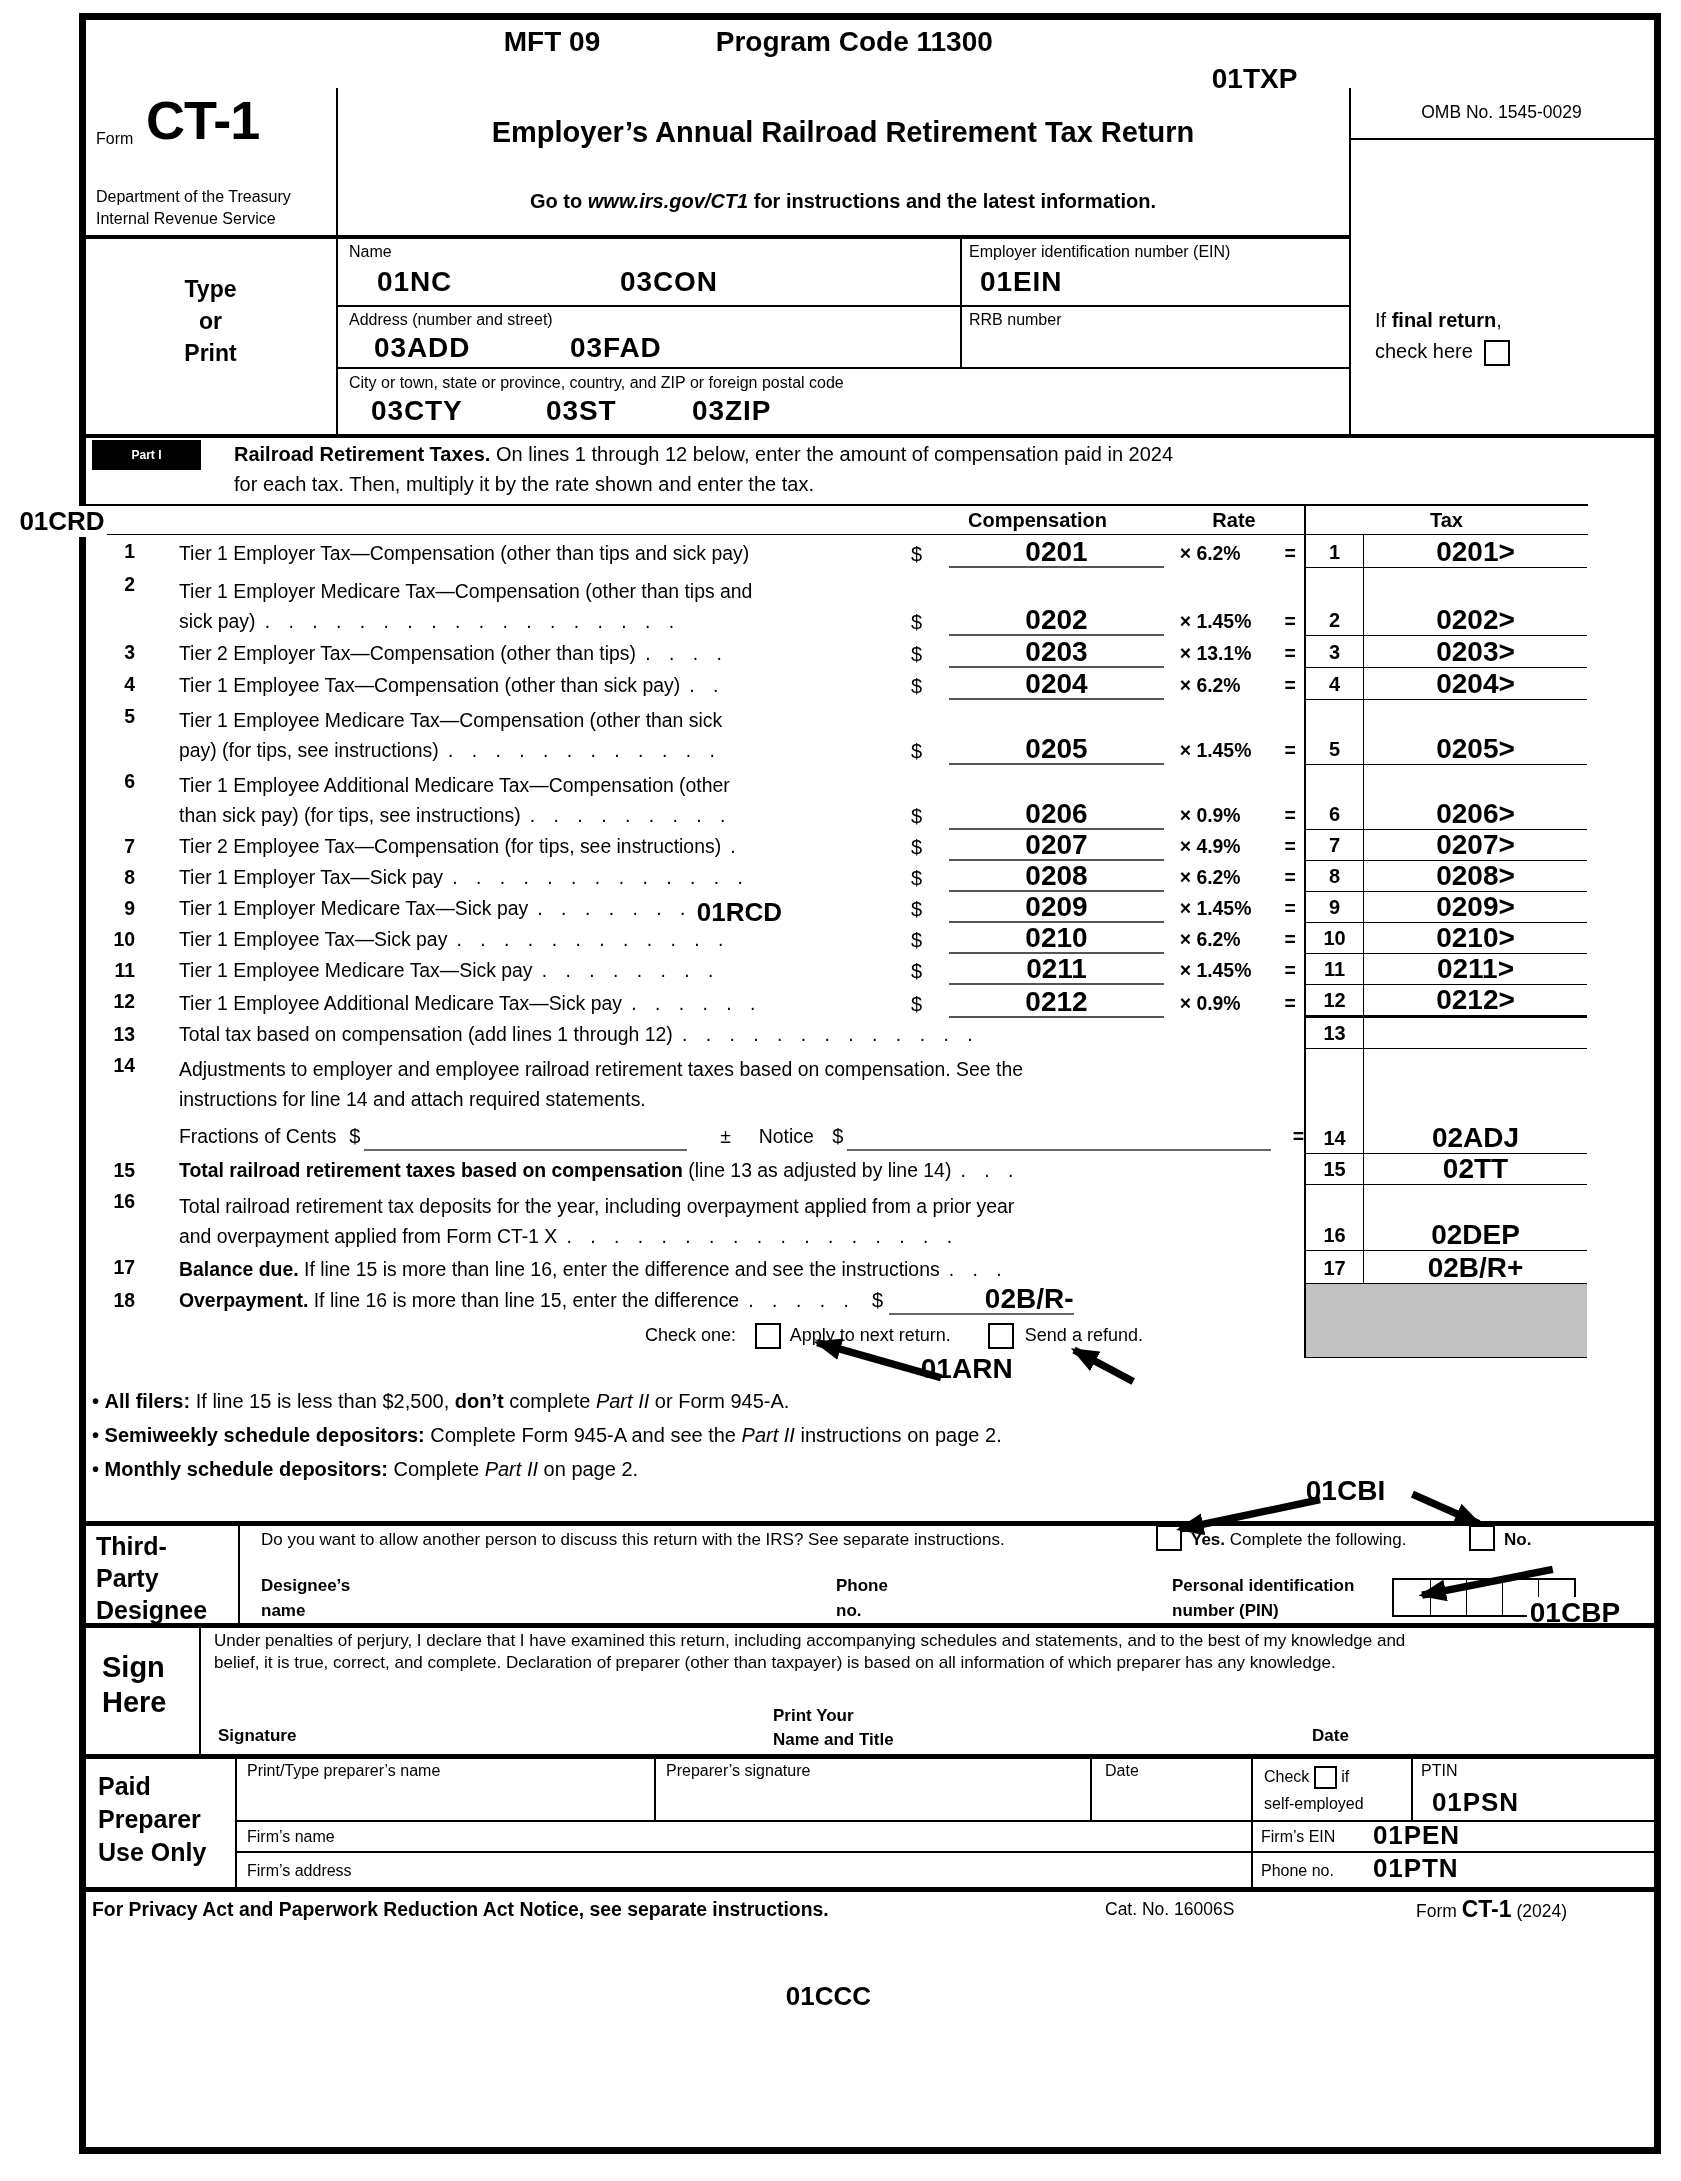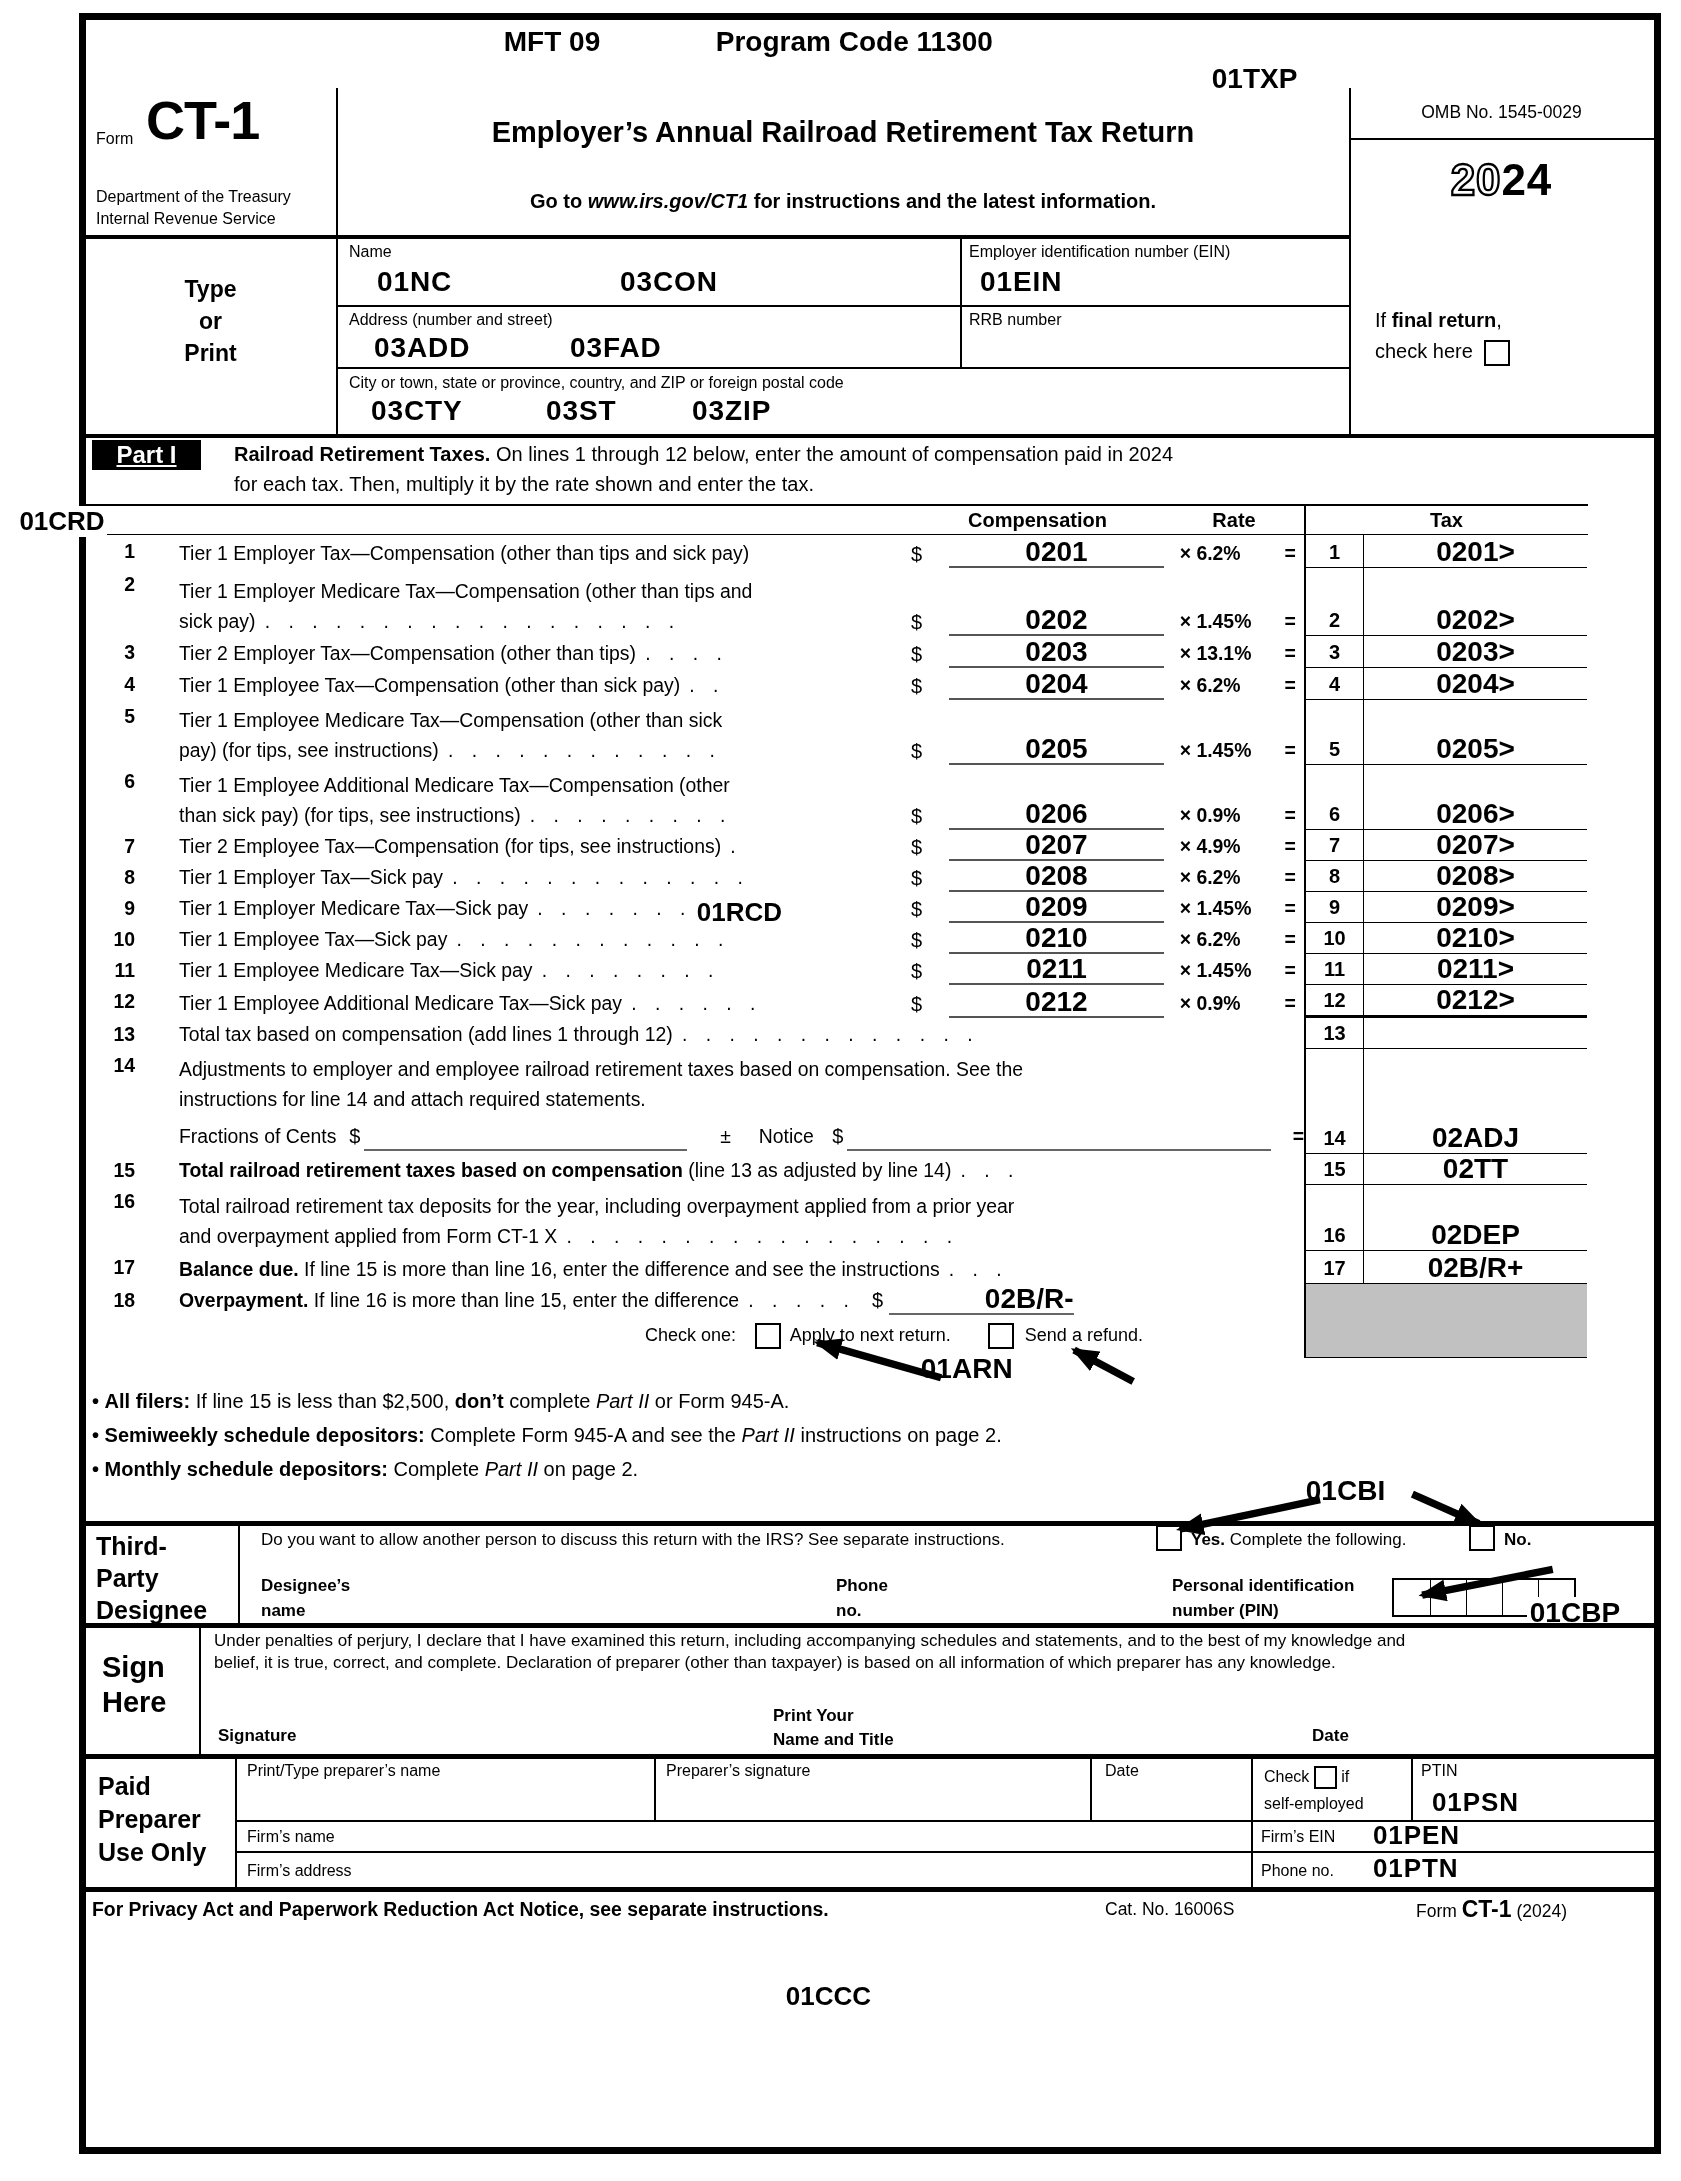--- a/index.html
+++ b/index.html
@@ -74,21 +74,20 @@
 
   <div class="abs sm" style="left:96px;top:129px;">Form</div>
   <div class="abs b" style="left:146px;top:89px;font-size:54px;letter-spacing:-0.9px;">CT-1</div>
   <div class="abs sm" style="left:96px;top:187px;">Department of the Treasury</div>
   <div class="abs sm" style="left:96px;top:209px;">Internal Revenue Service</div>
 
   <div class="abs b" style="left:337px;top:116px;width:1012px;text-align:center;font-size:29px;">Employer’s Annual Railroad Retirement Tax Return</div>
   <div class="abs b" style="left:337px;top:190px;width:1012px;text-align:center;font-size:20px;"><span>Go to </span><span class="i">www.irs.gov/CT1</span><span> for instructions and the latest information.</span></div>
 
   <div class="abs" style="left:1349px;top:102px;width:305px;text-align:center;font-size:17.5px;">OMB No. 1545-0029</div>
-  <div class="abs yr" style="left:1349px;top:155px;width:305px;text-align:center;"><span class="yr-outline">20</span><span class="yr-bold">24</span></div>
 
   <div class="abs b" style="left:85px;top:273px;width:251px;text-align:center;font-size:23px;line-height:32px;">
     <div>Type</div>
     <div>or</div>
     <div>Print</div>
   </div>
 
   <div class="hline" style="left:338px;top:305px;width:1012px;height:1.8px;"></div>
   <div class="hline" style="left:338px;top:367px;width:1012px;height:1.8px;"></div>
   <div class="vline" style="left:960px;top:238px;height:129px;"></div>
@@ -110,21 +109,21 @@
   <div class="abs code" style="left:692px;top:395px;">03ZIP</div>
 
   <div class="abs" style="left:1375px;top:305px;font-size:20px;line-height:31px;">
     <div><span>If </span><span class="b">final return</span><span>,</span></div>
     <div><span>check here</span>&nbsp;&nbsp;<span class="cb"></span></div>
   </div>
 
   <div class="hline" style="left:85px;top:434px;width:1569px;height:3.7px;"></div>
 
   <div class="abs" style="left:92px;top:440px;width:109px;height:30px;background:#000;color:#fff;
-       text-align:center;font-weight:bold;font-size:24px;line-height:30px;text-decoration:underline;">Part I</div>
+       text-align:center;font-weight:bold;font-size:12px;line-height:30px;">Part I</div>
   <div class="abs" style="left:234px;top:440px;width:1200px;font-size:20px;line-height:29.5px;">
     <div><span class="b">Railroad Retirement Taxes.</span><span> On lines 1 through 12 below, enter the amount of compensation paid in 2024</span></div>
     <div>for each tax. Then, multiply it by the rate shown and enter the tax.</div>
   </div>
 
   <div class="table">
     <div class="thead">
       <div class="th-spacer"></div>
       <div class="th-comp">Compensation</div>
       <div class="th-rate">Rate</div>

